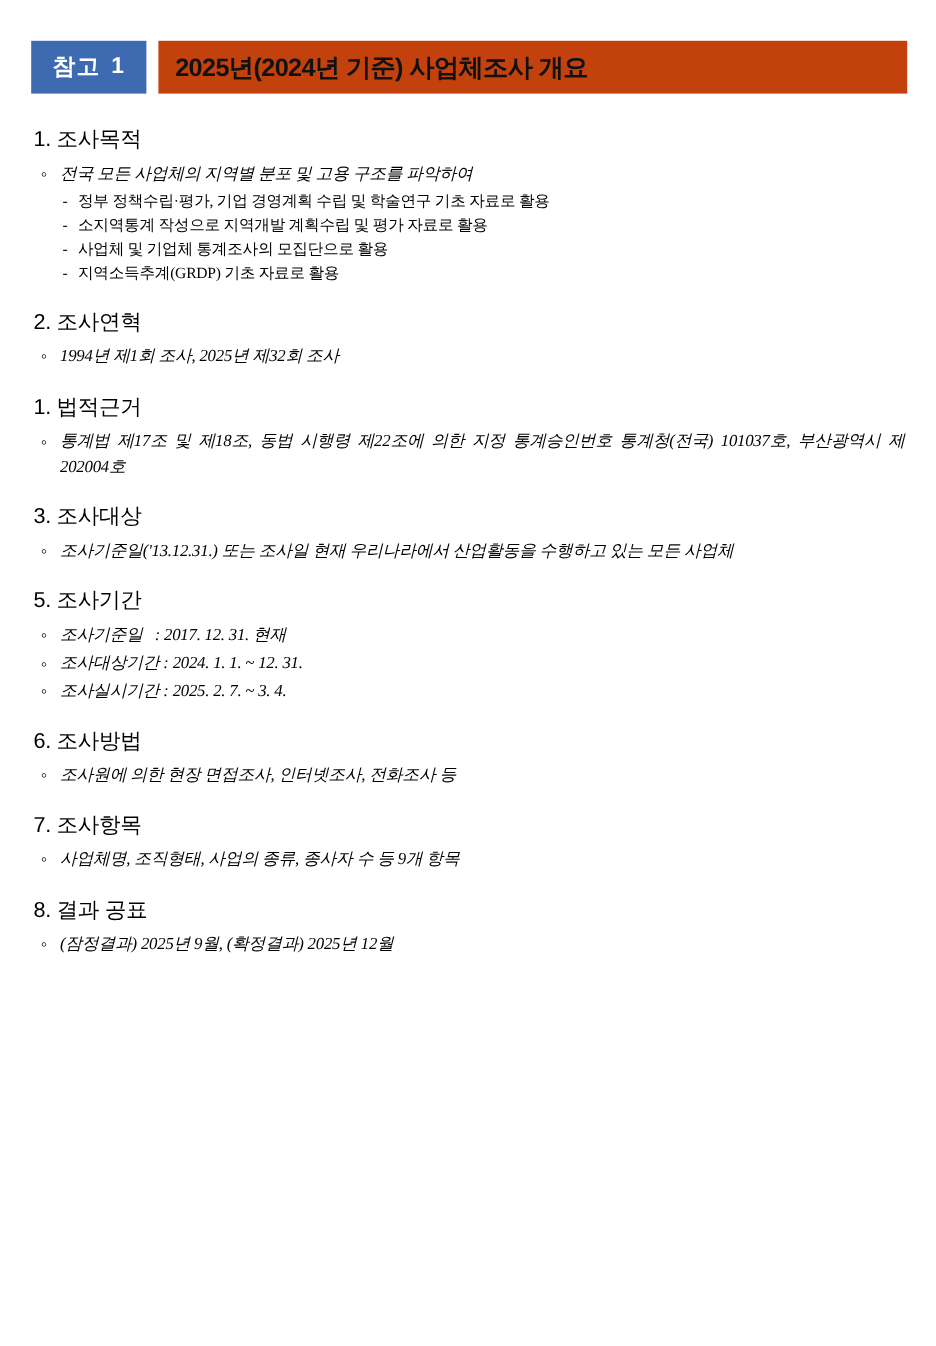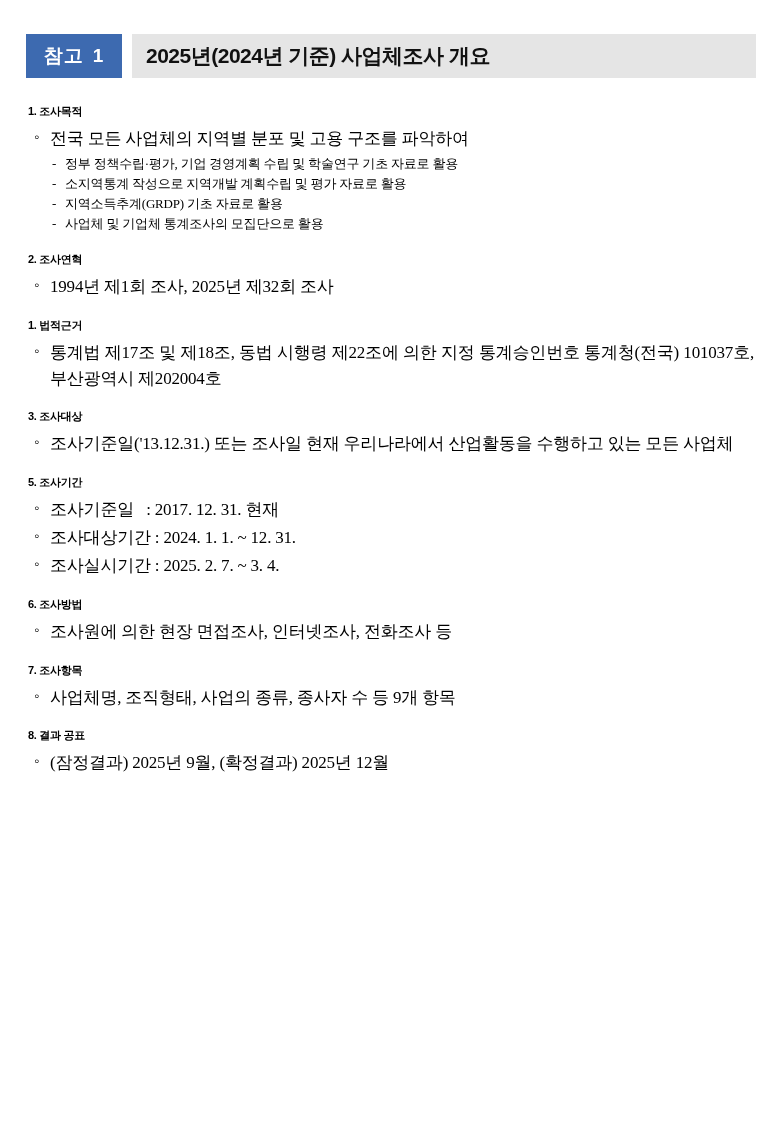--- a/index.html
+++ b/index.html
@@ -41,62 +41,63 @@
     justify-content: center;
     letter-spacing: 1px;
     flex: none;
   }
   .ref-badge .badge-num {
     margin-left: 9px;
   }
   .header-title-wrap {
     flex: 1;
     margin-left: 10px;
-    background: #e5e5e5;
+    background: #c2410c;
     display: flex;
     align-items: center;
     padding-left: 14px;
     box-sizing: border-box;
   }
   .header-title {
     font-family: "Liberation Sans", sans-serif;
     font-weight: bold;
     font-size: 21px;
     letter-spacing: -0.5px;
     color: #111111;
   }
 
   
   .section {
     margin-bottom: 4px;
   }
   .section-title {
     font-family: "Liberation Sans", sans-serif;
-    font-weight: bold;
-    font-size: 11px;
+    font-weight: normal;
+    font-size: 18px;
     margin: 0 0 7px 0;
     padding-left: 2px;
     letter-spacing: -0.3px;
   }
   .section + .section {
     margin-top: 18px;
   }
 
   .bullet-list {
     list-style: none;
     margin: 0;
     padding: 0;
   }
   .bullet-item {
     position: relative;
     padding-left: 24px;
-    font-size: 17px;
+    font-size: 14px;
     line-height: 1.52;
     margin-bottom: 2px;
     letter-spacing: -0.2px;
+    font-style: italic;
   }
   .bullet-item::before {
     content: "\25E6";
     position: absolute;
     left: 8px;
     top: 0;
     font-size: 15px;
   }
   .bullet-item.wide {
     text-align: justify;
@@ -140,22 +141,22 @@
   </div>
 
   <div id="sections-root">
       <div class="section">
         <h2 class="section-title">1. 조사목적</h2>
         <ul class="bullet-list">
           <li class="bullet-item">전국 모든 사업체의 지역별 분포 및 고용 구조를 파악하여</li>
           <ul class="sub-list">
             <li class="sub-item">정부 정책수립·평가, 기업 경영계획 수립 및 학술연구 기초 자료로 활용</li>
             <li class="sub-item">소지역통계 작성으로 지역개발 계획수립 및 평가 자료로 활용</li>
+            <li class="sub-item">사업체 및 기업체 통계조사의 모집단으로 활용</li>
             <li class="sub-item">지역소득추계(GRDP) 기초 자료로 활용</li>
-            <li class="sub-item">사업체 및 기업체 통계조사의 모집단으로 활용</li>
           </ul>
         </ul>
       </div>
       <div class="section">
         <h2 class="section-title">2. 조사연혁</h2>
         <ul class="bullet-list">
           <li class="bullet-item">1994년 제1회 조사, 2025년 제32회 조사</li>
         </ul>
       </div>
       <div class="section">

